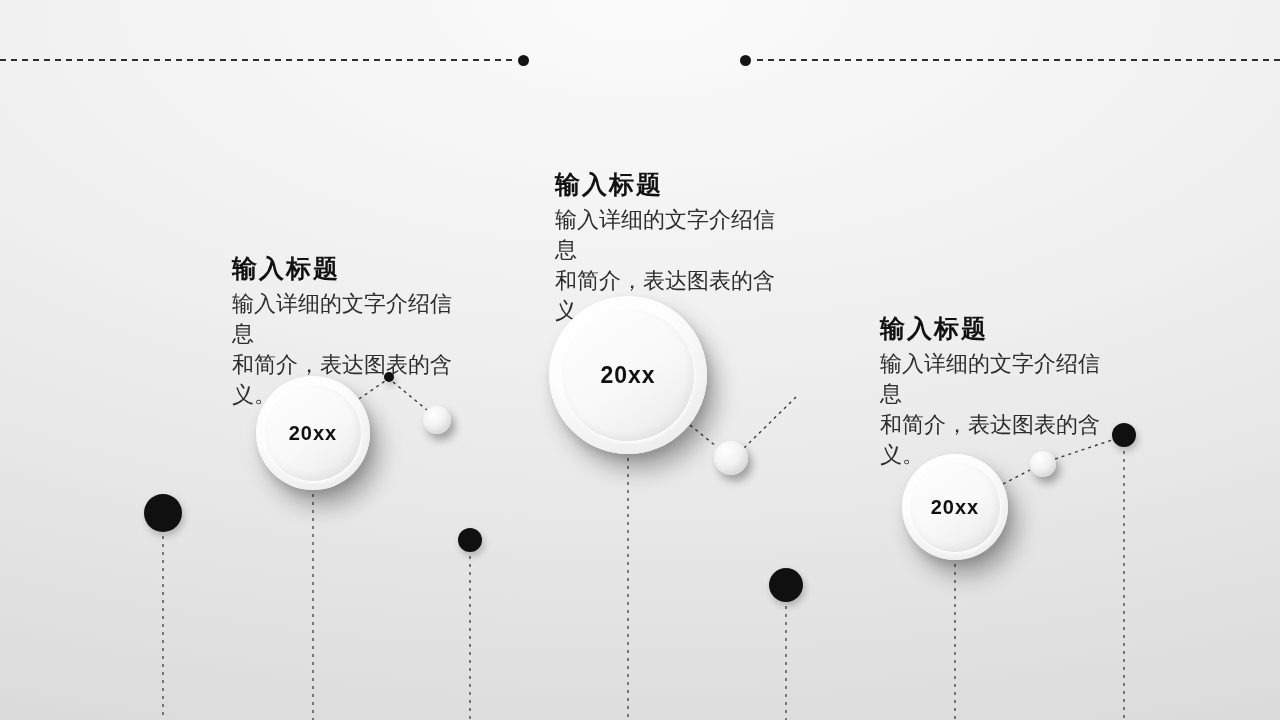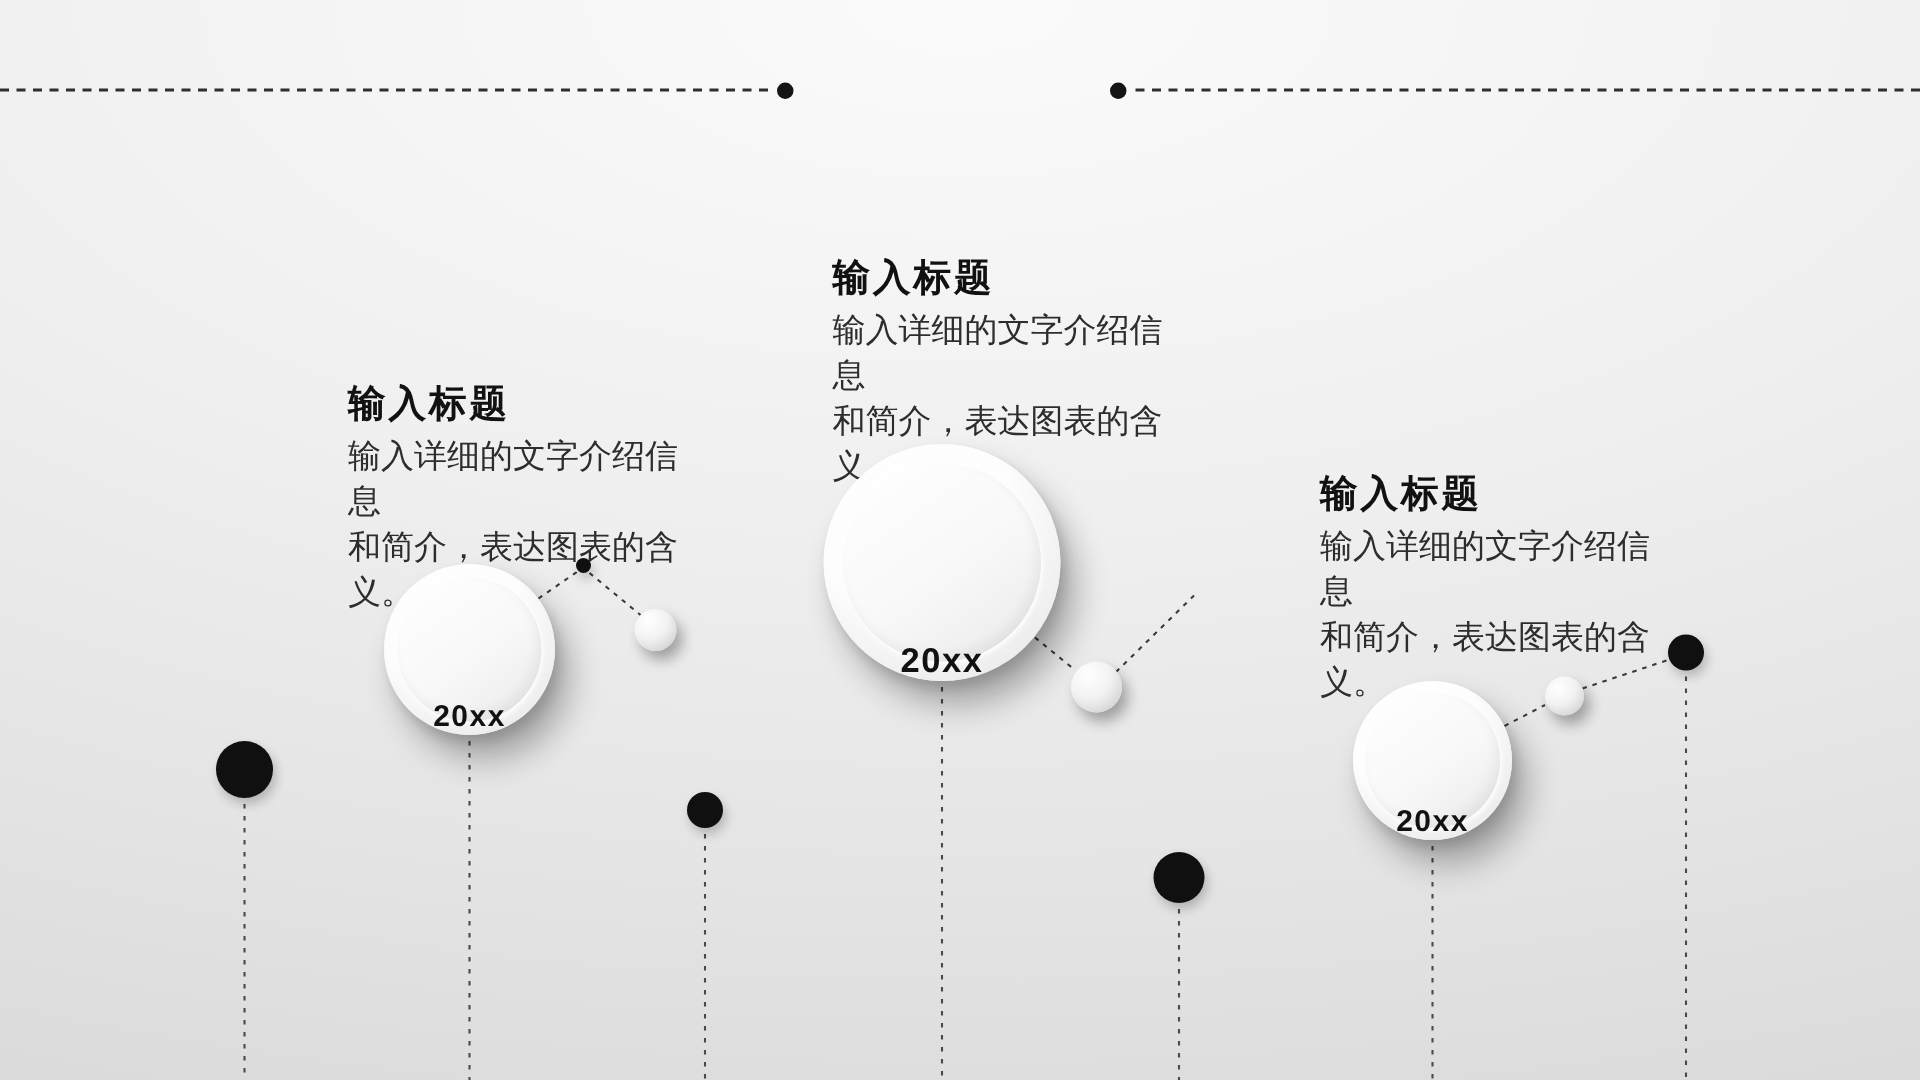--- a/index.html
+++ b/index.html
@@ -48,21 +48,21 @@
     white-space: pre-line;
     font-family: Liberation Mono, monospace;
   }
 
   .milestone {
     position: absolute;
     border-radius: 50%;
     background: radial-gradient(circle at 38% 30%, #ffffff 0%, #fdfdfd 45%, #ededed 78%, #d9d9d9 100%);
     box-shadow: 10px 16px 22px rgba(0,0,0,0.30), 3px 5px 8px rgba(0,0,0,0.12);
     display: flex;
-    align-items: flex-end;
+    align-items: center;
     justify-content: center;
   }
   .milestone::before {
     content: "";
     position: absolute;
     inset: 8%;
     border-radius: 50%;
     background: linear-gradient(145deg, #ffffff 0%, #f8f8f8 55%, #e9e9e9 100%);
     box-shadow: inset -3px -4px 8px rgba(0,0,0,0.05), 1px 2px 3px rgba(255,255,255,0.9);
   }

